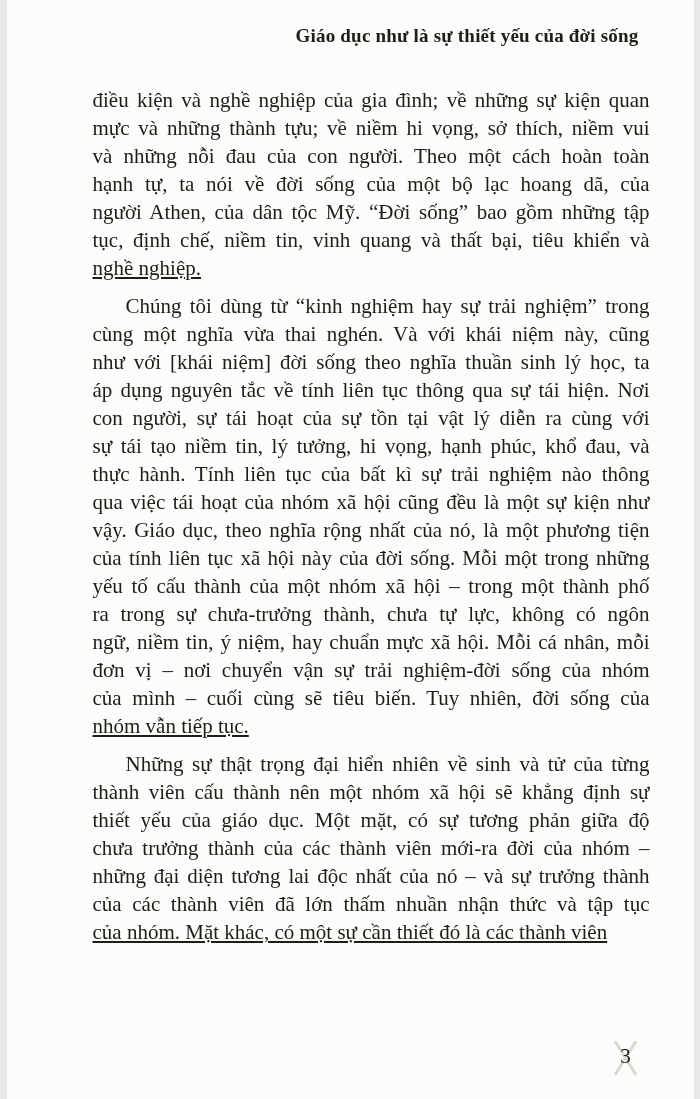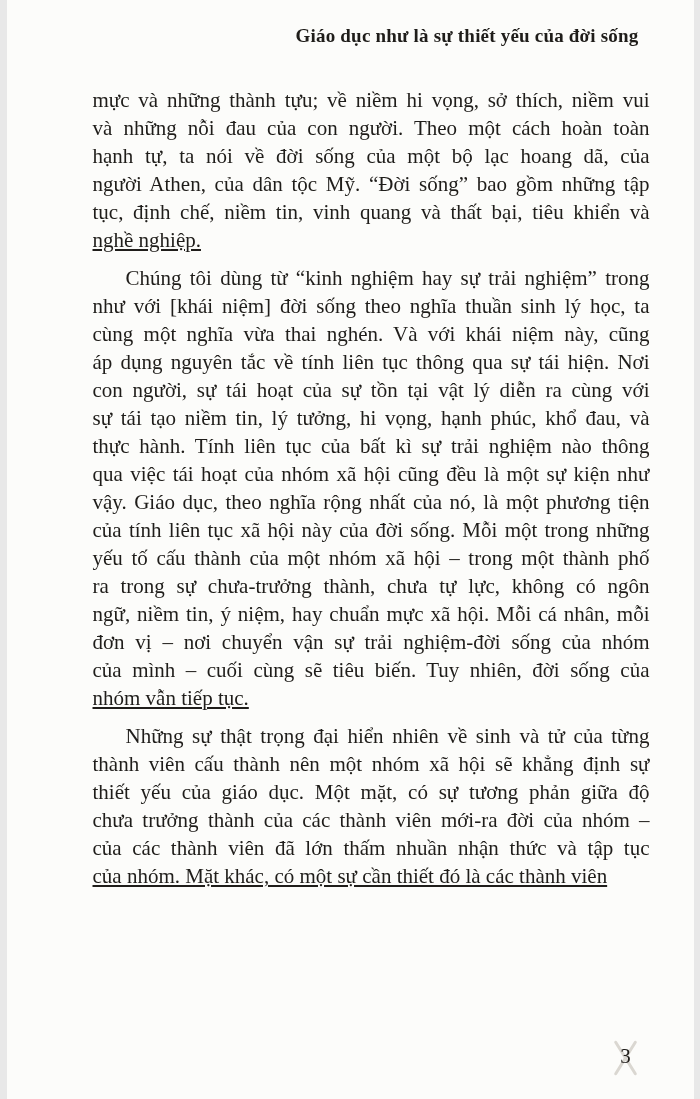--- a/index.html
+++ b/index.html
@@ -72,50 +72,52 @@
   .flourish .f2 { transform: rotate(-32deg); }
 </style>
 </head>
 <body>
 
 <div class="page" style="background: rgb(252, 252, 250); color: rgb(31, 29, 26);">
   <div class="running-head">Giáo dục như là sự thiết yếu của đời sống</div>
 
   <div class="body-text" id="body-text">
       <div class="para">
+        <div class="line">điều kiện và nghề nghiệp của gia đình; về những sự kiện quan</div>
         <div class="line">mực và những thành tựu; về niềm hi vọng, sở thích, niềm vui</div>
         <div class="line">và những nỗi đau của con người. Theo một cách hoàn toàn</div>
         <div class="line">hạnh tự, ta nói về đời sống của một bộ lạc hoang dã, của</div>
         <div class="line">người Athen, của dân tộc Mỹ. “Đời sống” bao gồm những tập</div>
         <div class="line">tục, định chế, niềm tin, vinh quang và thất bại, tiêu khiển và</div>
         <div class="line last">nghề nghiệp.</div>
       </div>
       <div class="para indent">
         <div class="line">Chúng tôi dùng từ “kinh nghiệm hay sự trải nghiệm” trong</div>
+        <div class="line">cùng một nghĩa vừa thai nghén. Và với khái niệm này, cũng</div>
         <div class="line">như với [khái niệm] đời sống theo nghĩa thuần sinh lý học, ta</div>
-        <div class="line">cùng một nghĩa vừa thai nghén. Và với khái niệm này, cũng</div>
         <div class="line">áp dụng nguyên tắc về tính liên tục thông qua sự tái hiện. Nơi</div>
         <div class="line">con người, sự tái hoạt của sự tồn tại vật lý diễn ra cùng với</div>
         <div class="line">sự tái tạo niềm tin, lý tưởng, hi vọng, hạnh phúc, khổ đau, và</div>
         <div class="line">thực hành. Tính liên tục của bất kì sự trải nghiệm nào thông</div>
         <div class="line">qua việc tái hoạt của nhóm xã hội cũng đều là một sự kiện như</div>
         <div class="line">vậy. Giáo dục, theo nghĩa rộng nhất của nó, là một phương tiện</div>
         <div class="line">của tính liên tục xã hội này của đời sống. Mỗi một trong những</div>
         <div class="line">yếu tố cấu thành của một nhóm xã hội – trong một thành phố</div>
         <div class="line">ra trong sự chưa-trưởng thành, chưa tự lực, không có ngôn</div>
         <div class="line">ngữ, niềm tin, ý niệm, hay chuẩn mực xã hội. Mỗi cá nhân, mỗi</div>
         <div class="line">đơn vị – nơi chuyển vận sự trải nghiệm-đời sống của nhóm</div>
         <div class="line">của mình – cuối cùng sẽ tiêu biến. Tuy nhiên, đời sống của</div>
         <div class="line last">nhóm vẫn tiếp tục.</div>
       </div>
       <div class="para indent">
         <div class="line">Những sự thật trọng đại hiển nhiên về sinh và tử của từng</div>
         <div class="line">thành viên cấu thành nên một nhóm xã hội sẽ khẳng định sự</div>
         <div class="line">thiết yếu của giáo dục. Một mặt, có sự tương phản giữa độ</div>
         <div class="line">chưa trưởng thành của các thành viên mới-ra đời của nhóm –</div>
+        <div class="line">những đại diện tương lai độc nhất của nó – và sự trưởng thành</div>
         <div class="line">của các thành viên đã lớn thấm nhuần nhận thức và tập tục</div>
         <div class="line last">của nhóm. Mặt khác, có một sự cần thiết đó là các thành viên</div>
       </div>
     </div>
 
   <div class="folio">
     <span class="flourish">
       <i class="f1"></i>
         <i class="f2"></i>
     </span>

